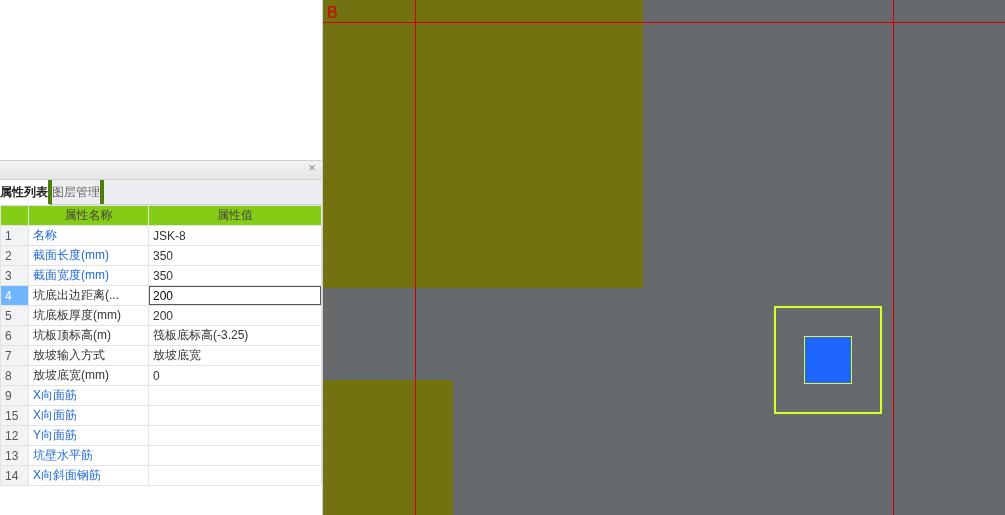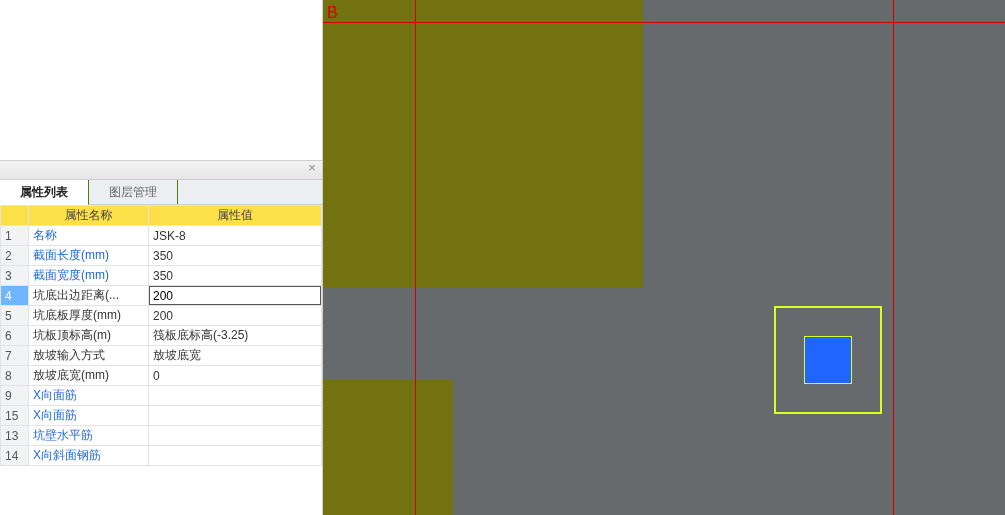--- a/index.html
+++ b/index.html
@@ -53,26 +53,26 @@
     font-size:13px;
     font-family:Arial,sans-serif;
   }
   .tabs{
     display:flex;
     height:24px;
     background:#eceef1;
     border-bottom:1px solid #d0d0d0;
   }
   .tab{
-    padding:0 20px;
+    padding:0 0;
     line-height:24px;
     height:24px;
     color:#666;
     cursor:pointer;
-    border-right:1px solid #4d7c0f;
+    border-right:4px solid #4d7c0f;
   }
   .tab.active{
     background:#fff;
     color:#222;
     font-weight:600;
     border-bottom:1px solid #fff;
     margin-bottom:-1px;
   }
   .grid-wrap{
     flex:1 1 auto;
@@ -88,21 +88,21 @@
     border:1px solid #e3e3e3;
     height:20px;
     padding:0 4px;
     overflow:hidden;
     white-space:nowrap;
     text-overflow:ellipsis;
     box-sizing:border-box;
     text-align:left;
   }
   table.grid th{
-    background:#fde047;
+    background:#84cc16;
     color:#444;
     font-weight:normal;
     text-align:center;
   }
   th.val-head{
     background:#6fb6ff;
     color:#fff;
   }
   td.rownum{
     background:#f2f3f5;
@@ -258,20 +258,25 @@
               <td class="rownum">9</td>
               <td class="name-cell link">X向面筋</td>
               <td class="val-cell"></td>
             </tr>
             <tr>
               <td class="rownum">15</td>
               <td class="name-cell link">X向面筋</td>
               <td class="val-cell"></td>
             </tr>
             <tr>
+              <td class="rownum">12</td>
+              <td class="name-cell link">Y向面筋</td>
+              <td class="val-cell"></td>
+            </tr>
+            <tr>
               <td class="rownum">13</td>
               <td class="name-cell link">坑壁水平筋</td>
               <td class="val-cell"></td>
             </tr>
             <tr>
               <td class="rownum">14</td>
               <td class="name-cell link">X向斜面钢筋</td>
               <td class="val-cell"></td>
             </tr>
           </tbody>

